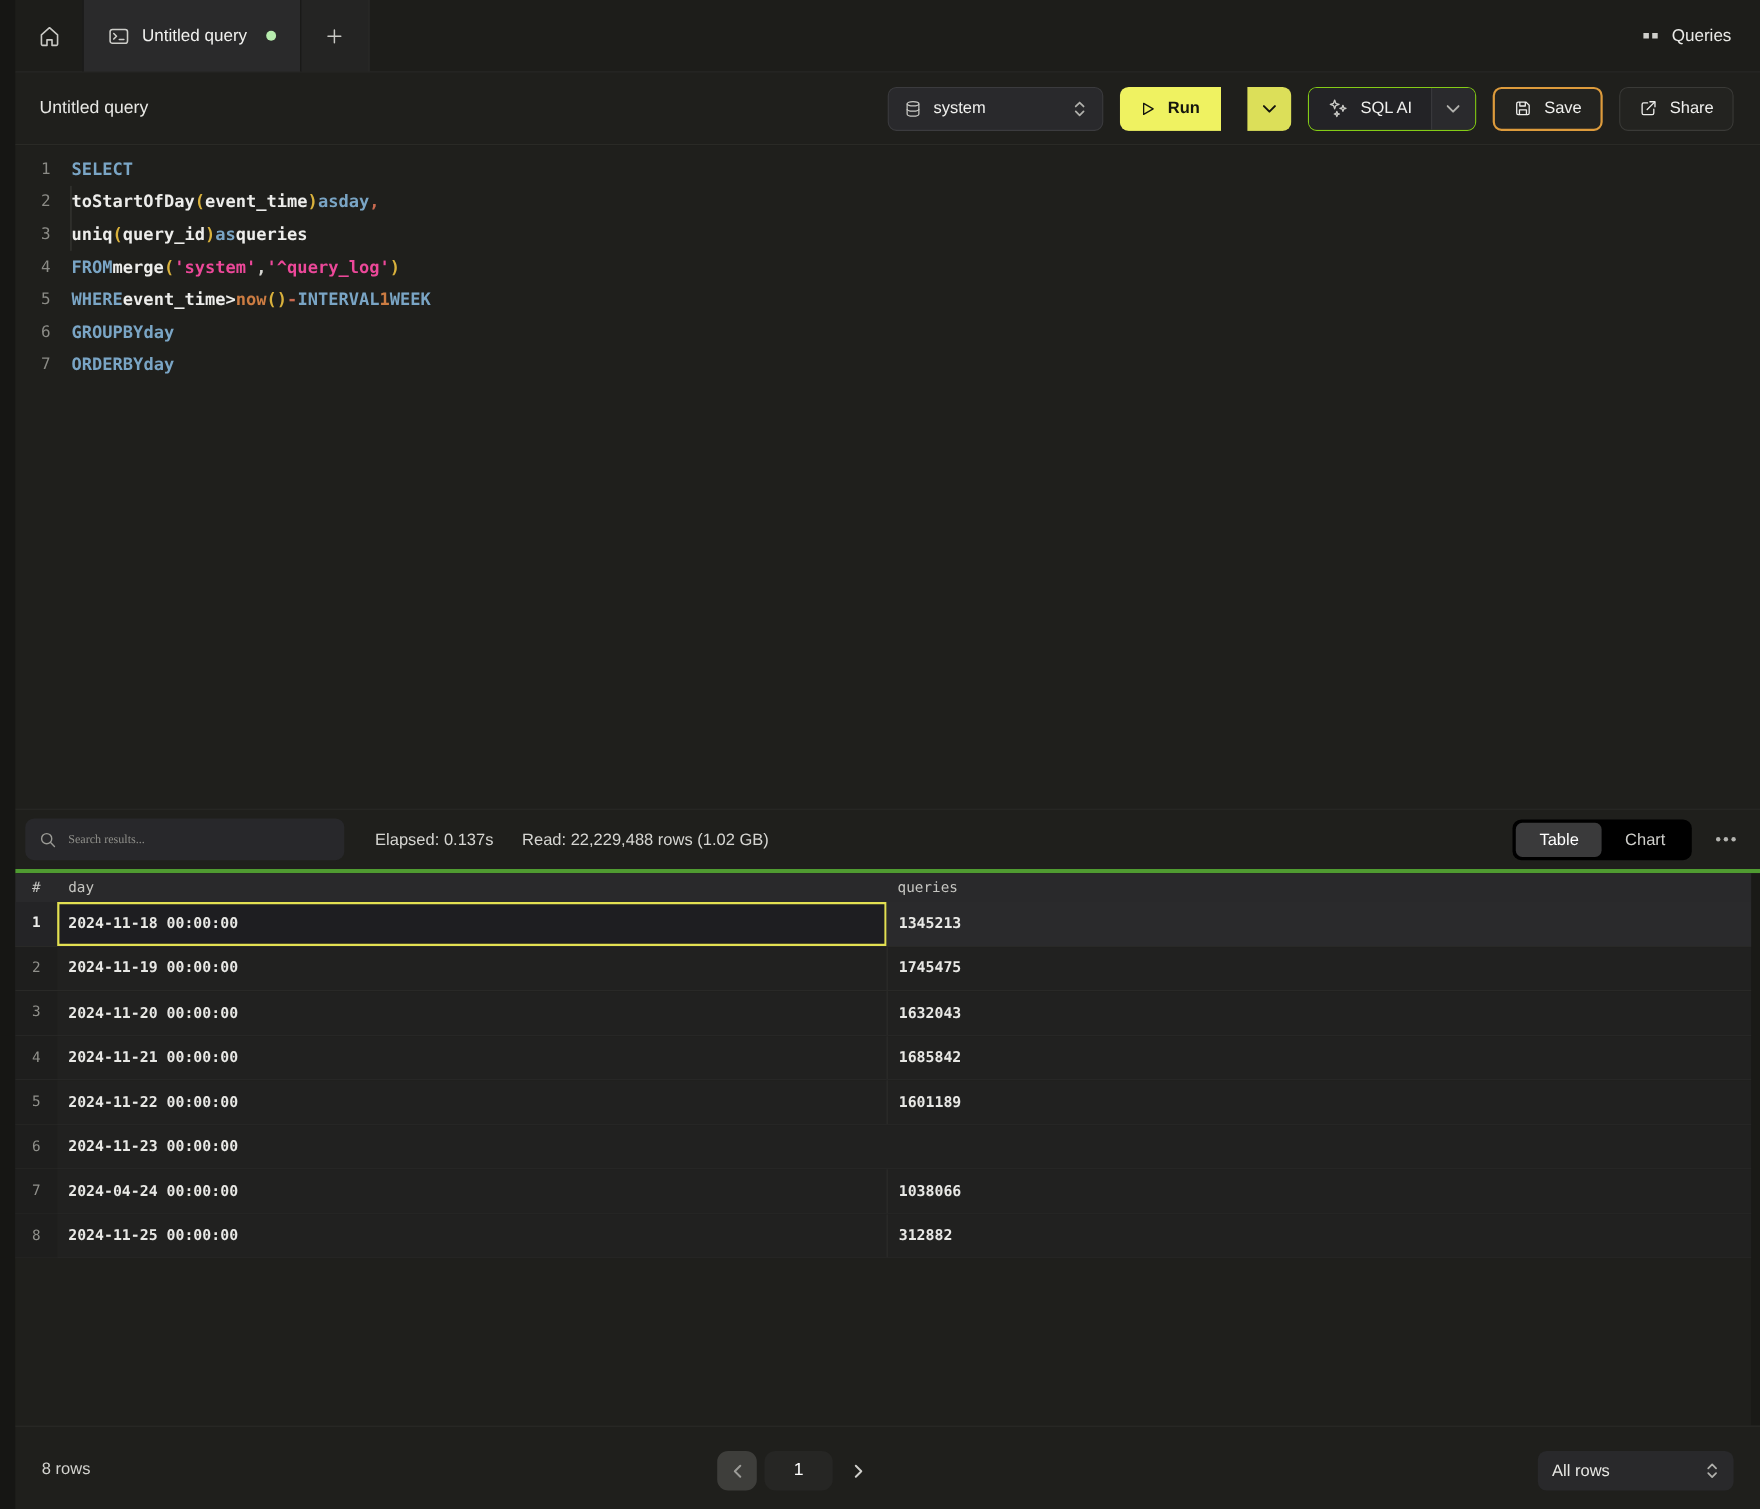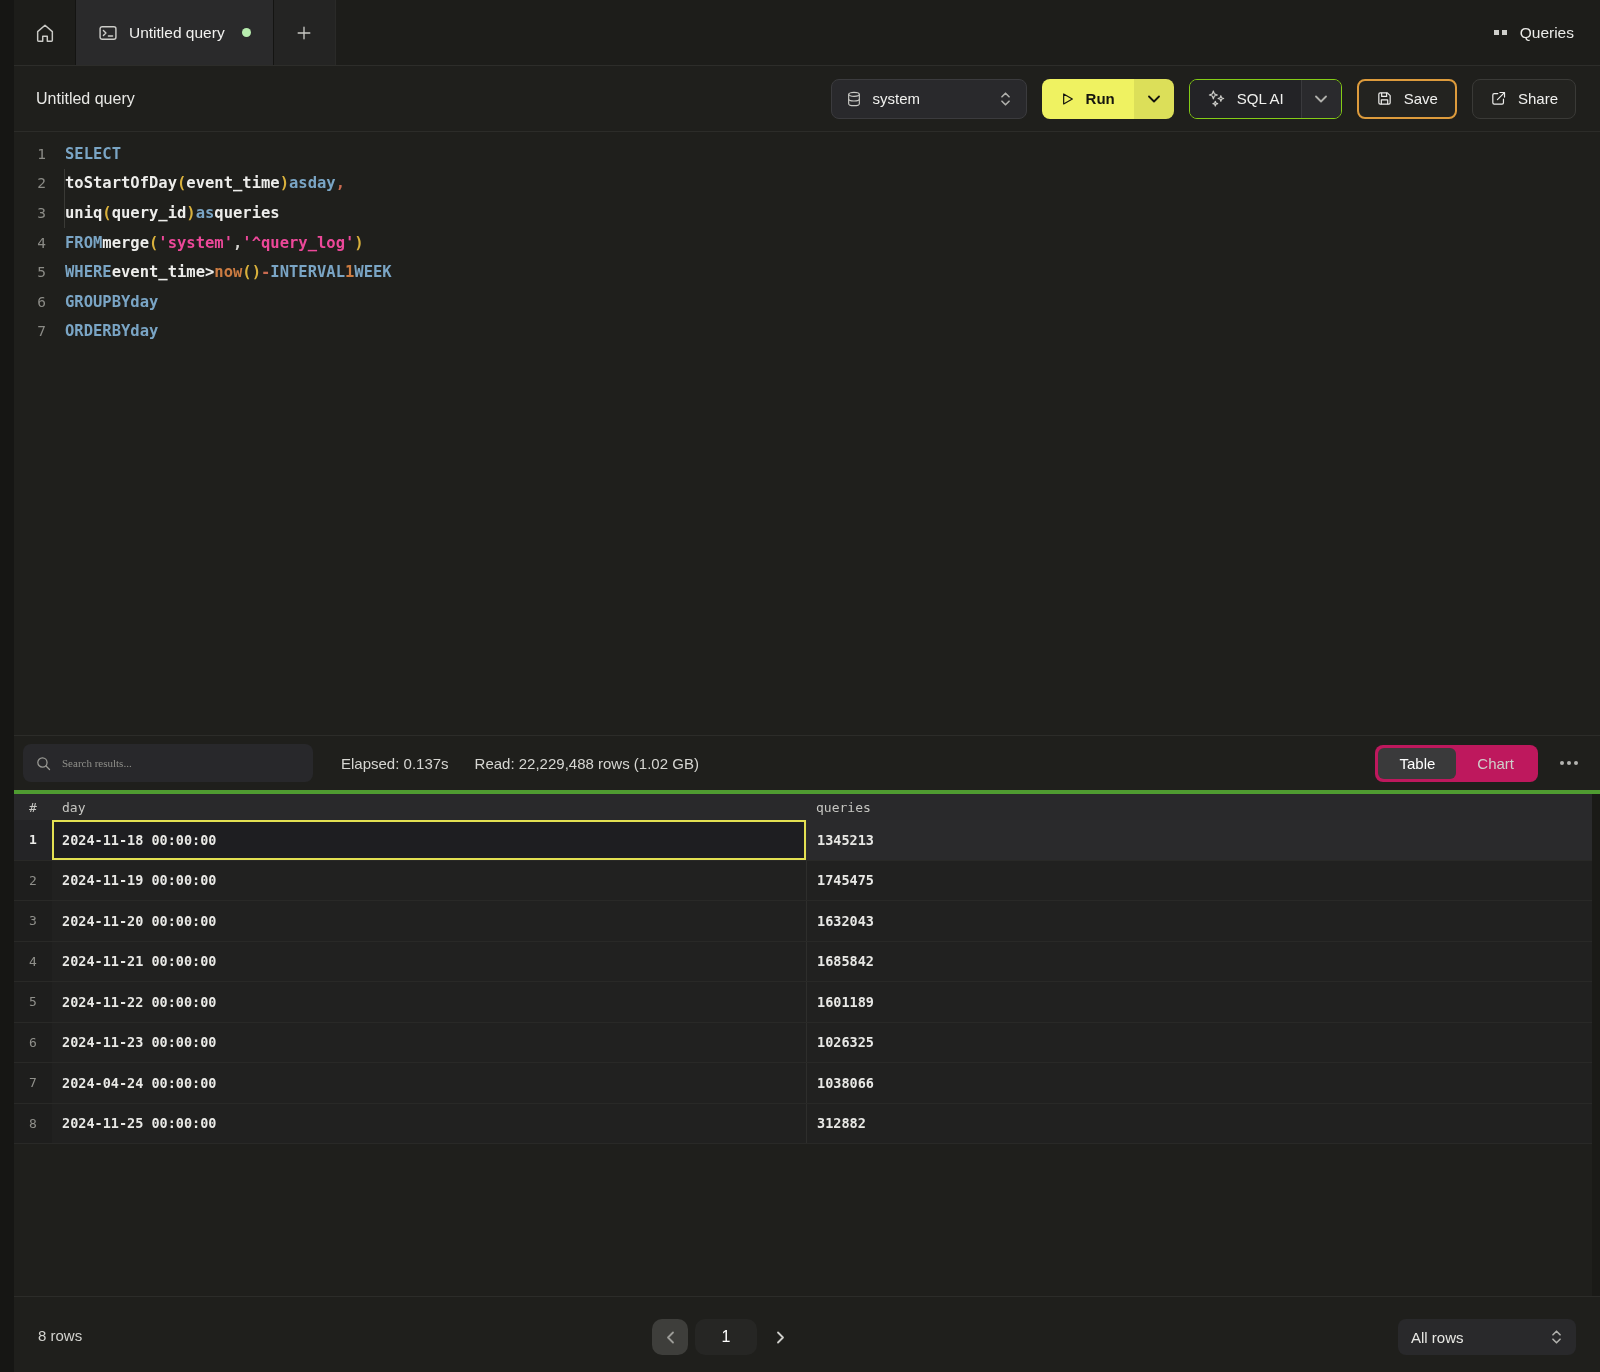--- a/index.html
+++ b/index.html
@@ -36,21 +36,21 @@
   .doc-title { color:#e8e8e5; font-size:16px; }
   .hdr-spacer { flex:1; }
   .controls { display:flex; align-items:center; gap:15px; }
   .ctl { height:40px; border-radius:8px; display:flex; align-items:center;
     font-size:15px; color:#f0f0ee; cursor:pointer; border:1px solid transparent; }
   .db-select { background:#29292c; border-color:#3b3b3e; padding:0 14px; gap:11px; width:196px; }
   .db-select .val { flex:1; }
   .icn { display:flex; color:#c9c9c5; }
   .updown { color:#b0b0ac; }
 
-  .run-group { display:flex; height:40px; border-radius:8px; overflow:hidden; }
+  .run-group { display:flex; height:40px; border-radius:8px; overflow:hidden;gap:24px; }
   .run-main { display:flex; align-items:center; gap:11px; padding:0 19px 0 17px;
     color:#15150e; font-size:15px; font-weight:700; border:none; cursor:pointer; }
   .run-chev { width:40px; display:flex; align-items:center; justify-content:center;
     border:none; cursor:pointer; filter:brightness(0.92); color:#15150e; }
 
   .sqlai-group { display:flex; height:40px; border-radius:8px; overflow:hidden;
     border:1px solid #84cc16; }
   .sqlai-main { display:flex; align-items:center; gap:11px; padding:0 17px; background:#232326;
     color:#f0f0ee; font-size:15px; border:none; cursor:pointer; }
   .sqlai-chev { width:40px; display:flex; align-items:center; justify-content:center;
@@ -77,21 +77,21 @@
     display:flex; align-items:center; padding:0 20px 0 9px; }
   .search-box { width:290px; height:38px; background:#28282b; border-radius:8px;
     display:flex; align-items:center; gap:10px; padding:0 12px; }
   .search-box input { flex:1; background:transparent; border:none; outline:none;
     color:#ef4444; font-size:11px; font-family:Liberation Serif, serif; }
   .search-box input::placeholder { color:#8f8f8a; }
   .stat { color:#d6d6d2; font-size:15px; }
   .stat.elapsed { margin-left:28px; }
   .stat.read { margin-left:26px; }
   .rt-spacer { flex:1; }
-  .segmented { display:flex; background:#be185d; border-radius:8px; padding:3px; }
+  .segmented { display:flex; background:#000000; border-radius:8px; padding:3px; }
   .seg-btn { border:none; background:transparent; color:#cfcfcb; font-size:15px;
     padding:7px 21px; border-radius:6px; cursor:pointer; font-family:"Liberation Sans", sans-serif; }
   .seg-btn.active { background:#3a3a3b; color:#ffffff; }
   .dots-btn { display:flex; gap:3px; margin-left:20px; cursor:pointer; padding:6px 2px; }
   .dots-btn i { width:4px; height:4px; border-radius:50%; background:#b4b4b0; display:block; }
 
   .progress-line { height:4px; flex:none; }
 
   
   .results-area { flex:1; display:flex; flex-direction:column; position:relative;
@@ -388,21 +388,20 @@
           <div class="col-q">1685842</div>
         </div>
         <div class="trow">
           <div class="col-n">5</div>
           <div class="col-day">2024-11-22 00:00:00</div>
           <div class="col-q">1601189</div>
         </div>
         <div class="trow">
           <div class="col-n">6</div>
           <div class="col-day">2024-11-23 00:00:00</div>
-          <div class="col-q">1026325</div>
         </div>
         <div class="trow">
           <div class="col-n">7</div>
           <div class="col-day">2024-04-24 00:00:00</div>
           <div class="col-q">1038066</div>
         </div>
         <div class="trow">
           <div class="col-n">8</div>
           <div class="col-day">2024-11-25 00:00:00</div>
           <div class="col-q">312882</div>

